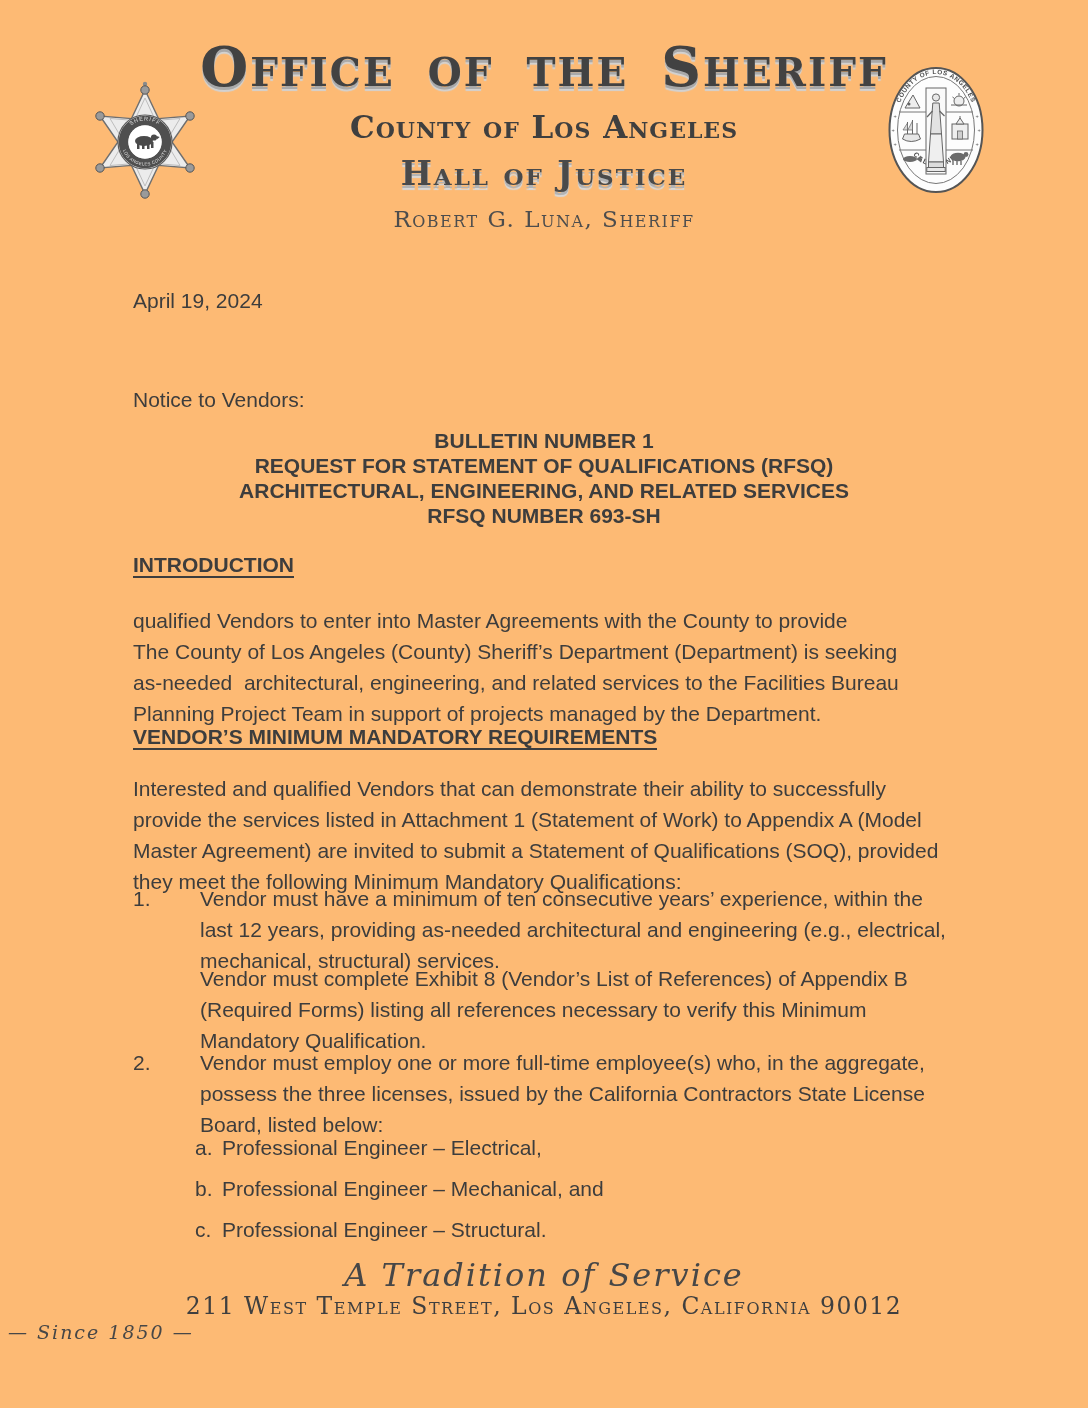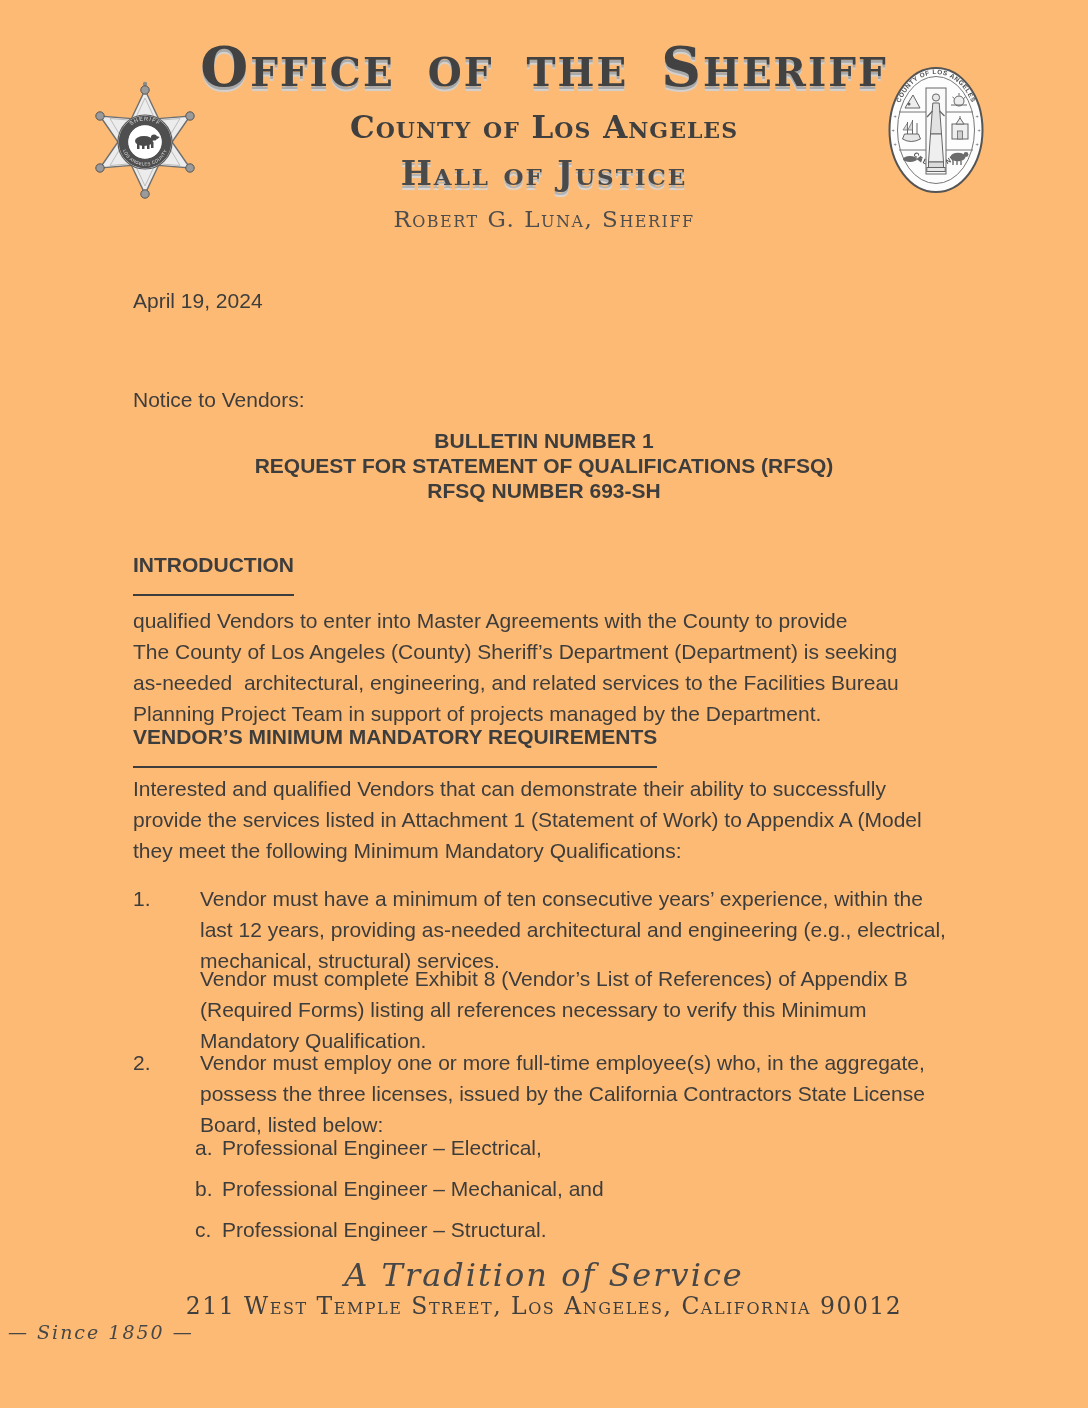--- a/index.html
+++ b/index.html
@@ -17,21 +17,21 @@
   .lh-hall{font-family:"DejaVu Serif", serif;font-variant:small-caps;font-weight:700;
            font-size:33px;margin-top:9px;letter-spacing:2px;color:#4a4a4a;
            text-shadow:0 3px 0 #b3b3b3, 0 5px 1px #d8d8d8;}
   .lh-sheriff{font-family:"DejaVu Serif", serif;font-variant:small-caps;
               font-size:23px;margin-top:13px;letter-spacing:1.5px;color:#4d4d4d;}
 
   
   .bt{font-size:21px;line-height:31px;}
   .bt .line{white-space:pre;}
   .sec-h{font-weight:bold;font-size:21px;}
-  .sec-h span{border-bottom:2.5px solid #3d3d3d;padding-bottom:18px;}
+  .sec-h span{border-bottom:2.5px solid #3d3d3d;padding-bottom:0;}
   .bulletin{position:absolute;left:0;width:100%;text-align:center;
             font-weight:bold;font-size:21px;line-height:25px;}
   .item-row{display:flex;}
   .item-num{flex:0 0 67px;}
   .indent{margin-left:67px;}
   .sub-row{display:flex;line-height:31px;margin-bottom:10px;white-space:pre;}
   .sub-label{flex:0 0 27px;}
 
   
   .addr{position:absolute;left:0;width:100%;text-align:center;
@@ -162,20 +162,21 @@
       <line x1="75" y1="97" x2="75" y2="101" stroke="#6b6b6b" stroke-width="1.4"></line>
     </g>
   </svg>
 
   <div class="abs bt" style="left:133px;top:285px;">April 19, 2024</div>
   <div class="abs bt" style="left:133px;top:384px;">Notice to Vendors:</div>
 
   <div class="bulletin" style="top:428px;">
     <div class="line">BULLETIN NUMBER 1</div>
     <div class="line">REQUEST FOR STATEMENT OF QUALIFICATIONS (RFSQ)</div>
+    <div class="line">ARCHITECTURAL, ENGINEERING, AND RELATED SERVICES</div>
     <div class="line">RFSQ NUMBER 693-SH</div>
   </div>
 
   <div class="abs sec-h" style="left:133px;top:553px;">
     <span>INTRODUCTION</span>
   </div>
 
   <div class="abs bt" style="left:133px;top:605px;">
     <div class="line">qualified Vendors to enter into Master Agreements with the County to provide</div>
     <div class="line">The County of Los Angeles (County) Sheriff’s Department (Department) is seeking</div>
@@ -183,20 +184,21 @@
     <div class="line">Planning Project Team in support of projects managed by the Department.</div>
   </div>
 
   <div class="abs sec-h" style="left:133px;top:725px;">
     <span>VENDOR’S MINIMUM MANDATORY REQUIREMENTS</span>
   </div>
 
   <div class="abs bt" style="left:133px;top:773px;">
     <div class="line">Interested and qualified Vendors that can demonstrate their ability to successfully</div>
     <div class="line">provide the services listed in Attachment 1 (Statement of Work) to Appendix A (Model</div>
+    <div class="line">Master Agreement) are invited to submit a Statement of Qualifications (SOQ), provided</div>
     <div class="line">they meet the following Minimum Mandatory Qualifications:</div>
   </div>
 
   <div class="abs bt" style="left:133px;top:883px;">
     <div class="item-row">
       <span class="item-num">1.</span>
       <span class="line">Vendor must have a minimum of ten consecutive years’ experience, within the</span>
     </div>
     <div class="line indent">last 12 years, providing as-needed architectural and engineering (e.g., electrical,</div>
     <div class="line indent">mechanical, structural) services.</div>

